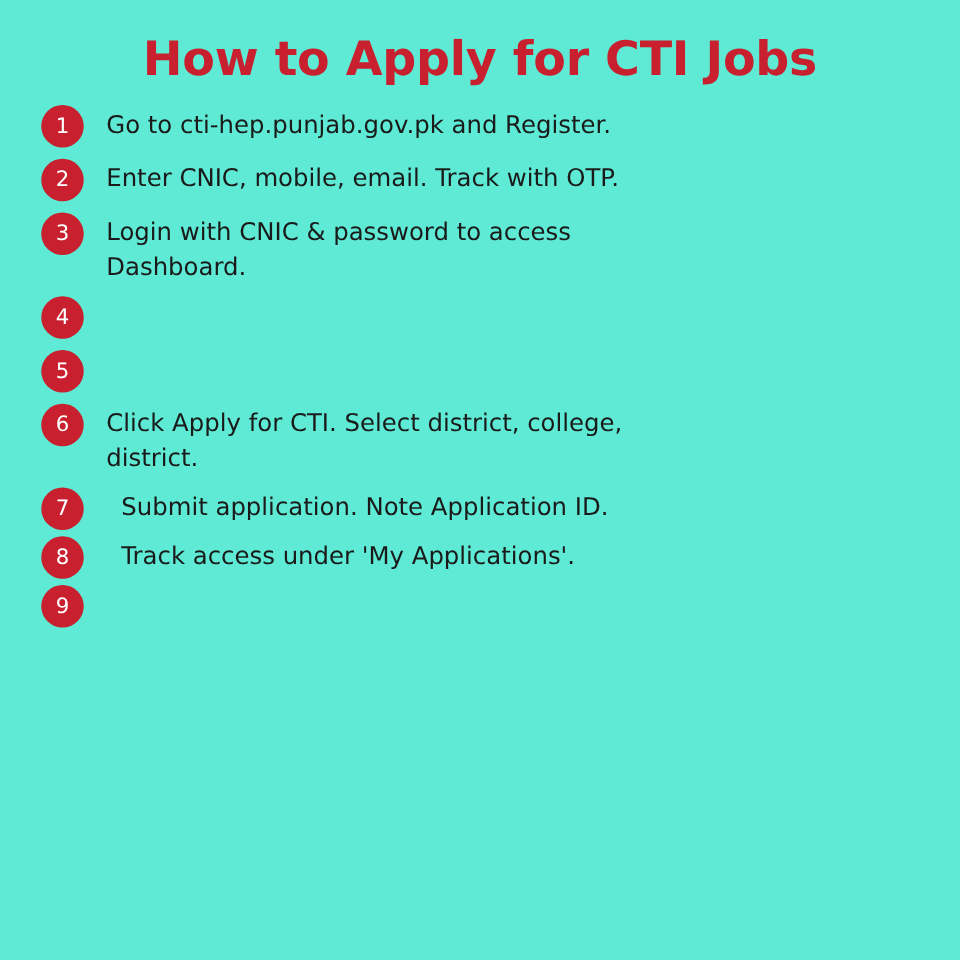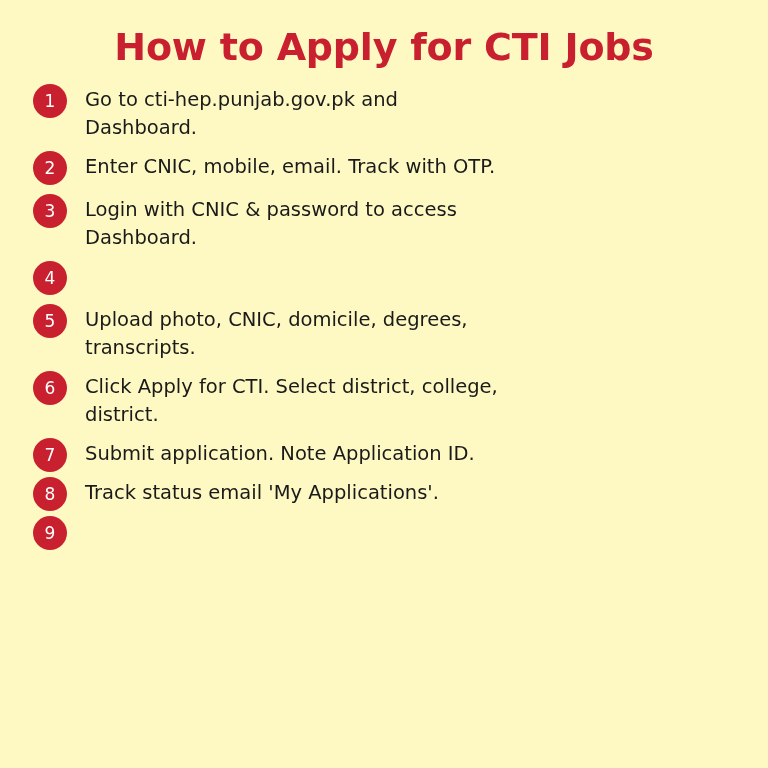--- a/index.html
+++ b/index.html
@@ -12,21 +12,21 @@
     height: 768px;
     background: #ffffff;
     font-family: "DejaVu Sans", "Liberation Sans", sans-serif;
     overflow: hidden;
   }
 
   #infographic {
     position: relative;
     width: 768px;
     height: 768px;
-    background: #fef9c3;
+    background: #5eead4;
     box-sizing: border-box;
   }
 
   #page-title {
     margin: 0;
     padding: 0;
     position: absolute;
     top: 25px;
     left: 0;
     width: 768px;
@@ -85,68 +85,68 @@
     font-family: "DejaVu Sans", "Liberation Sans", sans-serif;
     font-size: 19.5px;
     line-height: 28px;
     color: #1a1a1a;
     padding-top: 2px;
     max-width: 420px;
   }
 
   .step-item.single-line .step-text {
     max-width: 520px;
+    margin-left: 12px;
   }
 </style>
 </head>
 <body>
 
 <div id="infographic">
 
   <h1 id="page-title">How to Apply for CTI Jobs</h1>
 
   <ol id="steps-list">
 
     <li class="step-item">
       <span class="step-badge">1</span>
-      <span class="step-text">Go to cti-hep.punjab.gov.pk and Dashboard.</span>
+      <span class="step-text">Go to cti-hep.punjab.gov.pk and Register.</span>
     </li>
 
     <li class="step-item">
       <span class="step-badge">2</span>
       <span class="step-text">Enter CNIC, mobile, email. Track with OTP.</span>
     </li>
 
     <li class="step-item">
       <span class="step-badge">3</span>
       <span class="step-text">Login with CNIC &amp; password to access Dashboard.</span>
     </li>
 
     <li class="step-item">
       <span class="step-badge">4</span>
     </li>
 
     <li class="step-item">
       <span class="step-badge">5</span>
-      <span class="step-text">Upload photo, CNIC, domicile, degrees, transcripts.</span>
     </li>
 
     <li class="step-item">
       <span class="step-badge">6</span>
       <span class="step-text">Click Apply for CTI. Select district, college, district.</span>
     </li>
 
     <li class="step-item single-line">
       <span class="step-badge">7</span>
       <span class="step-text">Submit application. Note Application ID.</span>
     </li>
 
     <li class="step-item single-line">
       <span class="step-badge">8</span>
-      <span class="step-text">Track status email 'My Applications'.</span>
+      <span class="step-text">Track access under 'My Applications'.</span>
     </li>
 
     <li class="step-item single-line">
       <span class="step-badge">9</span>
     </li>
 
   </ol>
 
 </div>
 

